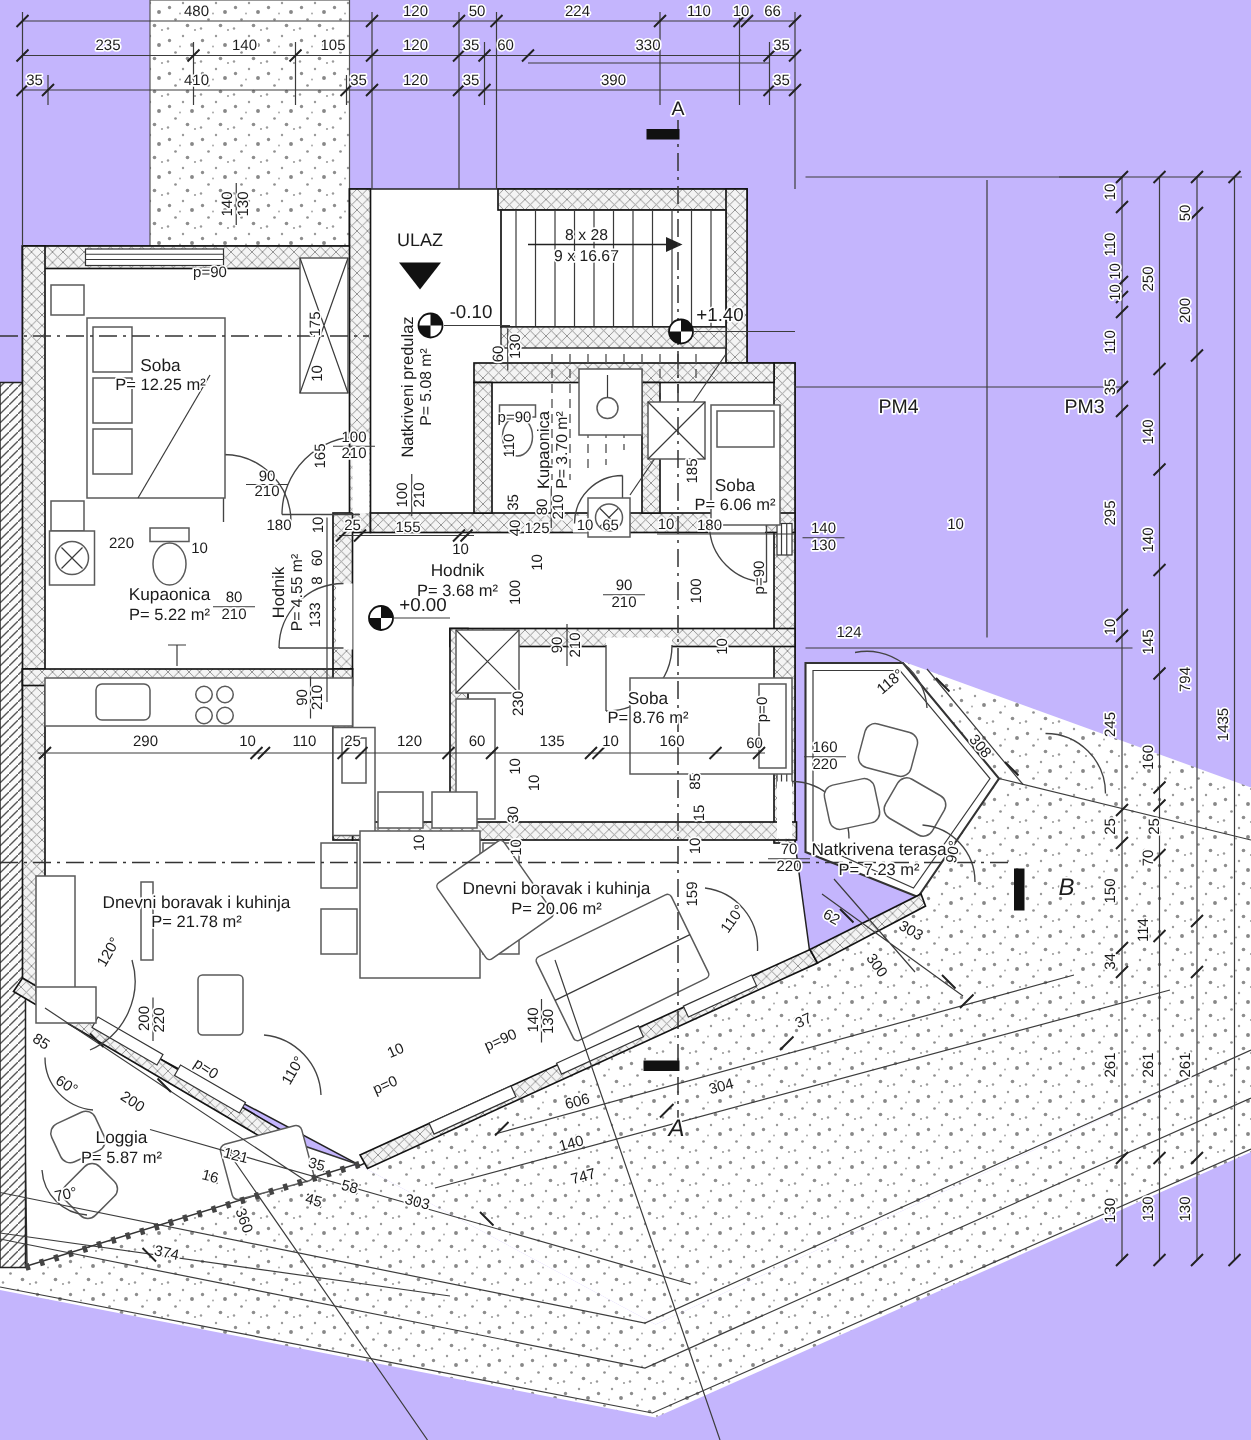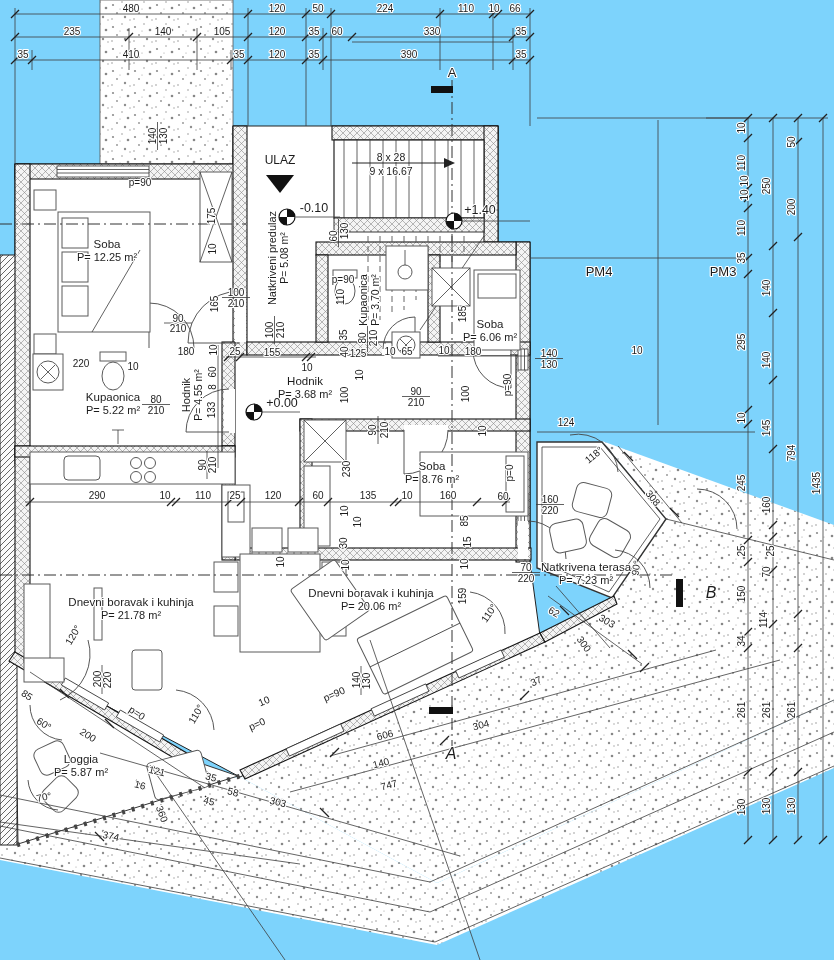--- a/index.html
+++ b/index.html
@@ -1,16 +1,16 @@
 <!DOCTYPE html>
 <html><head>
 <meta charset="utf-8">
 <style>
   html,body{margin:0;padding:0;background:#fff;}
-  .page{width:834px;height:960px;position:relative;background:#7dd3fc;overflow:hidden;
+  .page{width:834px;height:960px;position:relative;background:#c4b5fd;overflow:hidden;
         font-family:"Liberation Sans", sans-serif;}
   svg{display:block;}
   text{fill:#1c1c1c;paint-order:stroke;stroke:#ffffff;stroke-width:2.2px;stroke-linejoin:round;}
   .thin{stroke:#3a3a3a;stroke-width:0.8;fill:none;}
   .wallline{stroke:#141414;stroke-width:1.1;fill:url(#wh);}
   .furn{stroke:#5a5a5a;stroke-width:1;fill:#ffffff;}
   .dim{stroke:#3c3c3c;stroke-width:0.8;fill:none;}
   .tick{stroke:#222;stroke-width:1.3;fill:none;}
   .dash{stroke:#555;stroke-width:0.9;fill:none;stroke-dasharray:6 4;}
   .dashdot{stroke:#333;stroke-width:1;fill:none;stroke-dasharray:12 4 2 4;}

